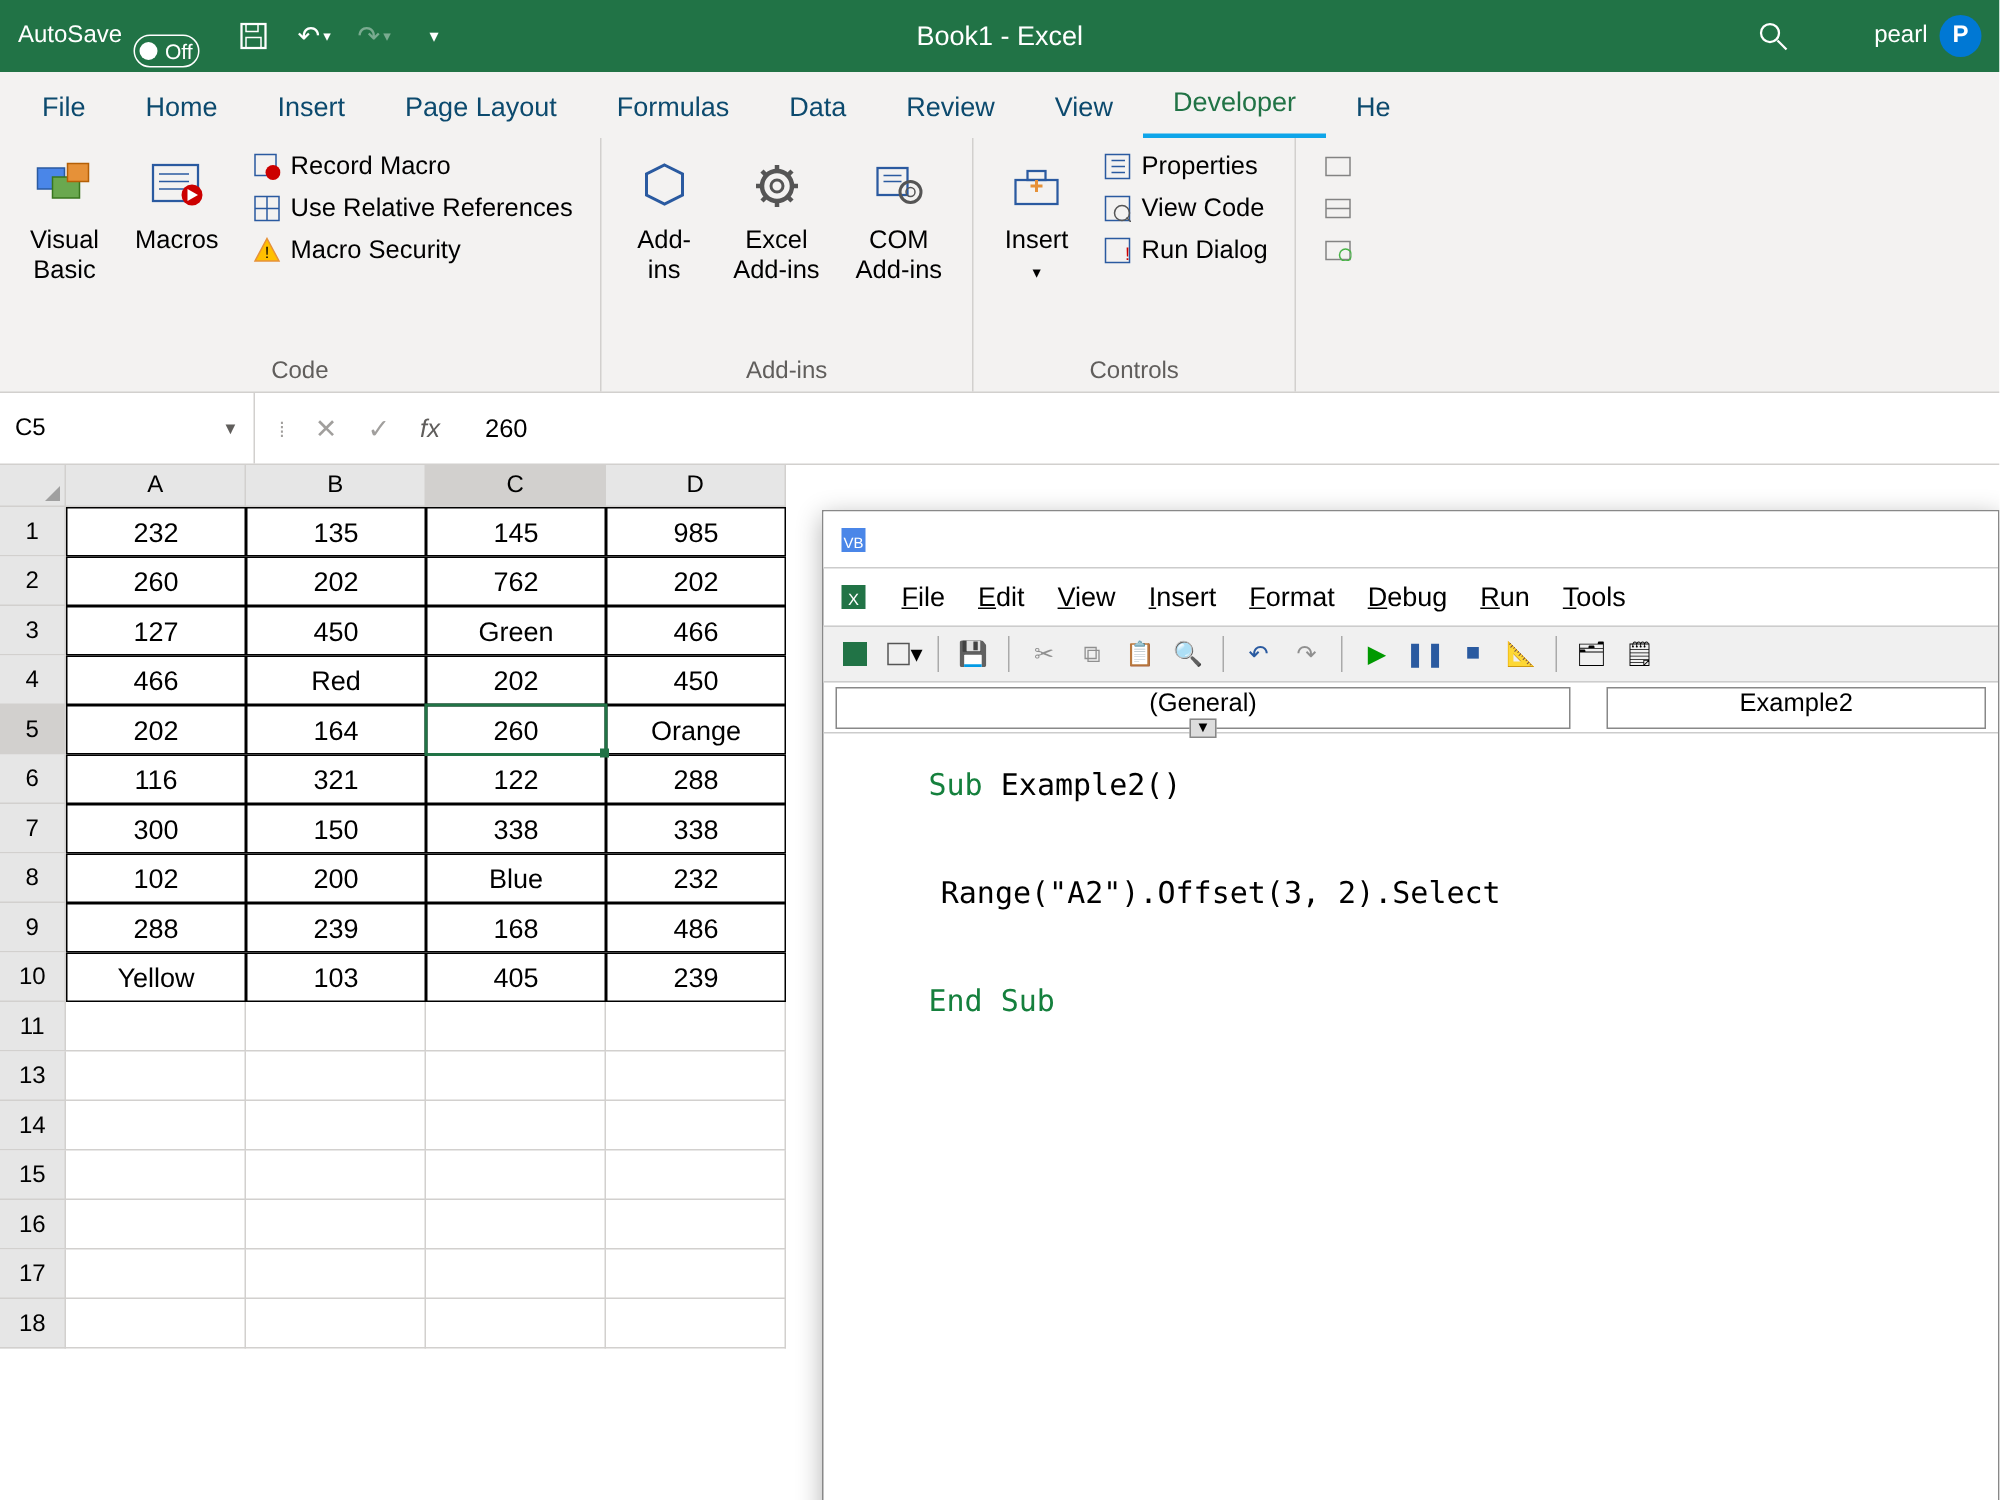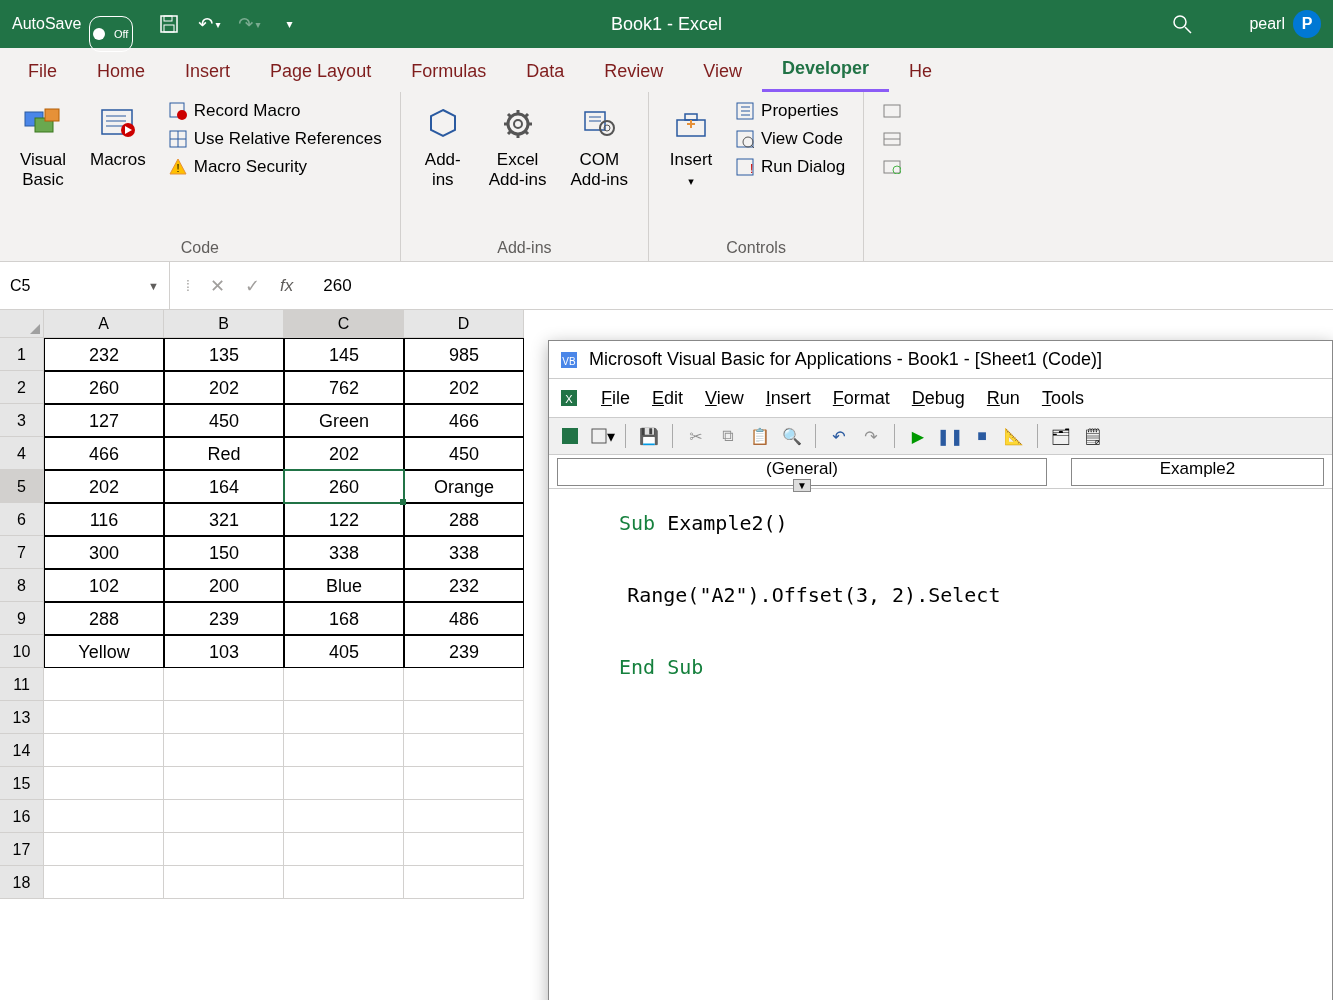--- a/index.html
+++ b/index.html
@@ -1,34 +1,34 @@
 <!DOCTYPE html>
 <html><head>
 <meta charset="utf-8">
 <style>
 * { box-sizing: border-box; margin: 0; padding: 0; }
 body { font-family: "Segoe UI", sans-serif; font-size: 14px; background: #fff; overflow: hidden; width: 1333px; height: 1000px; position: relative; }
 
 
 .titlebar { background: #217346; height: 48px; display: flex; align-items: center; color: #fff; padding: 0 12px; position: relative; }
 .autosave { display: flex; align-items: center; gap: 8px; font-size: 16px; }
-.toggle { width: 44px; height: 36px; border: 1.5px solid #fff; border-radius: 11px; display: flex; align-items: center; justify-content: flex-end; padding-right: 4px; font-size: 11px; position: relative; margin-top: 20px; }
+.toggle { width: 44px; height: 22px; border: 1.5px solid #fff; border-radius: 11px; display: flex; align-items: center; justify-content: flex-end; padding-right: 4px; font-size: 14px; position: relative; margin-top: 20px; }
 .toggle::before { content: ""; width: 12px; height: 12px; background: #fff; border-radius: 50%; position: absolute; left: 3px; }
 .qat { display: flex; align-items: center; gap: 16px; margin-left: 24px; }
 .qat-icon { width: 24px; height: 24px; display: flex; align-items: center; justify-content: center; color: #fff; font-size: 18px; }
 .dropdown-caret { font-size: 10px; margin-left: 2px; }
 .title-center { position: absolute; left: 50%; transform: translateX(-50%); font-size: 18px; color: #fff; }
 .search-area { position: absolute; right: 140px; display: flex; align-items: center; gap: 40px; }
 .user-area { position: absolute; right: 12px; display: flex; align-items: center; gap: 8px; color: #fff; font-size: 16px; }
 .avatar { width: 28px; height: 28px; background: #0078d4; border-radius: 50%; display: flex; align-items: center; justify-content: center; color: #fff; font-weight: bold; }
 
 
 .menubar { background: #f3f2f1; height: 44px; display: flex; align-items: flex-end; padding: 0 8px; }
-.menu-tab { padding: 10px 20px; font-size: 18px; color: #7f1d1d; cursor: pointer; }
-.menu-tab.active { color: #217346; border-bottom: 3px solid #8b5cf6; font-weight: 700; }
+.menu-tab { padding: 10px 20px; font-size: 18px; color: #0c4a6e; cursor: pointer; }
+.menu-tab.active { color: #217346; border-bottom: 3px solid #0ea5e9; font-weight: 400; }
 
 
 .ribbon { background: #f3f2f1; height: 170px; border-bottom: 1px solid #d2d0ce; display: flex; }
 .ribbon-group { border-right: 1px solid #d2d0ce; display: flex; flex-direction: column; align-items: center; padding: 6px 12px 4px; }
 .ribbon-group-content { flex: 1; display: flex; align-items: flex-start; gap: 8px; }
 .ribbon-group-label { font-size: 16px; color: #605e5c; margin-top: 4px; }
 .big-btn { display: flex; flex-direction: column; align-items: center; justify-content: flex-start; padding: 4px 8px; cursor: pointer; text-align: center; gap: 4px; }
 .big-btn-icon { width: 44px; height: 44px; display: flex; align-items: center; justify-content: center; }
 .big-btn-label { font-size: 17px; line-height: 1.2; }
 .small-btn { display: flex; align-items: center; gap: 6px; padding: 3px 6px; cursor: pointer; font-size: 17px; }
@@ -462,21 +462,20 @@
 </div>
 
 <div class="vba-window">
   <div class="vba-title">
     <span>
         <svg width="20" height="20">
           <rect x="2" y="2" width="16" height="16" fill="#4a86e8"></rect>
           <text x="10" y="15" text-anchor="middle" font-size="10" fill="#fff">VB</text>
         </svg>
       </span>
-    <span>Microsoft Visual Basic for Applications - Book1 - [Sheet1 (Code)]</span>
   </div>
   <div class="vba-menu">
     <span>
         <svg width="20" height="20">
           <rect x="2" y="2" width="16" height="16" fill="#217346"></rect>
           <text x="10" y="15" text-anchor="middle" font-size="11" fill="#fff">X</text>
         </svg>
       </span>
     <span id="vba-menus"><span class="vba-menu-item" style="margin-right: 22px;"><u>F</u>ile</span><span class="vba-menu-item" style="margin-right: 22px;"><u>E</u>dit</span><span class="vba-menu-item" style="margin-right: 22px;"><u>V</u>iew</span><span class="vba-menu-item" style="margin-right: 22px;"><u>I</u>nsert</span><span class="vba-menu-item" style="margin-right: 22px;"><u>F</u>ormat</span><span class="vba-menu-item" style="margin-right: 22px;"><u>D</u>ebug</span><span class="vba-menu-item" style="margin-right: 22px;"><u>R</u>un</span><span class="vba-menu-item" style="margin-right: 22px;"><u>T</u>ools</span></span>
   </div>

